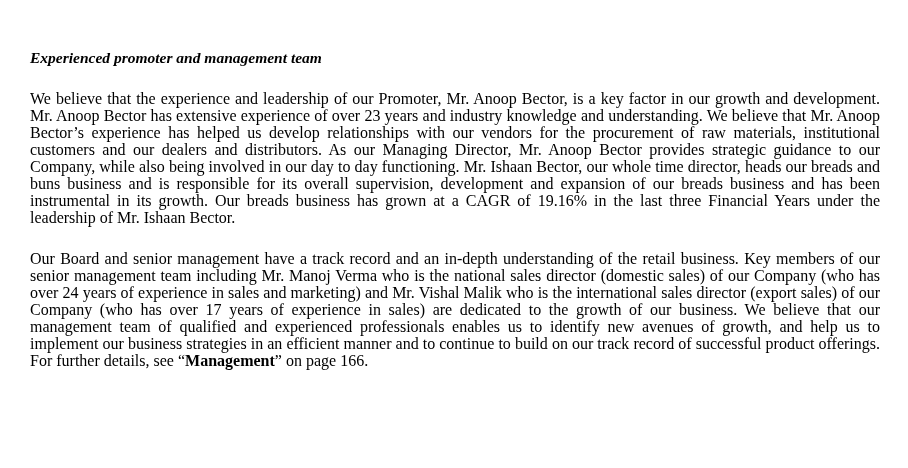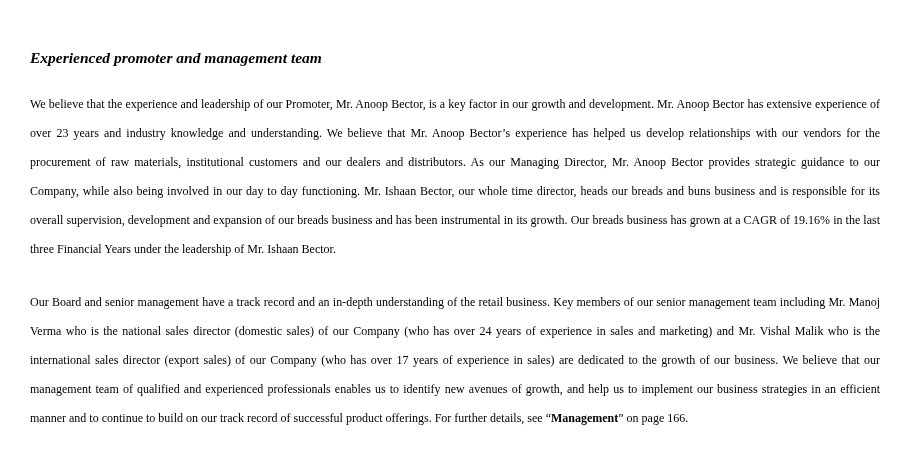--- a/index.html
+++ b/index.html
@@ -23,22 +23,22 @@
     margin-top: 40px;
   }
   .section-heading {
     font-weight: bold;
     font-style: italic;
     font-size: 15.5px;
     line-height: 20px;
     margin: 0 0 22px 0;
   }
   .body-para {
-    font-size: 12px;
-    line-height: 29px;
+    font-size: 16px;
+    line-height: 17px;
     text-align: justify;
     margin: 0 0 24px 0;
     text-justify: inter-word;
     hyphens: none;
   }
   .body-para:last-child {
     margin-bottom: 0;
   }
   .ital-bold {
     font-weight: bold;

